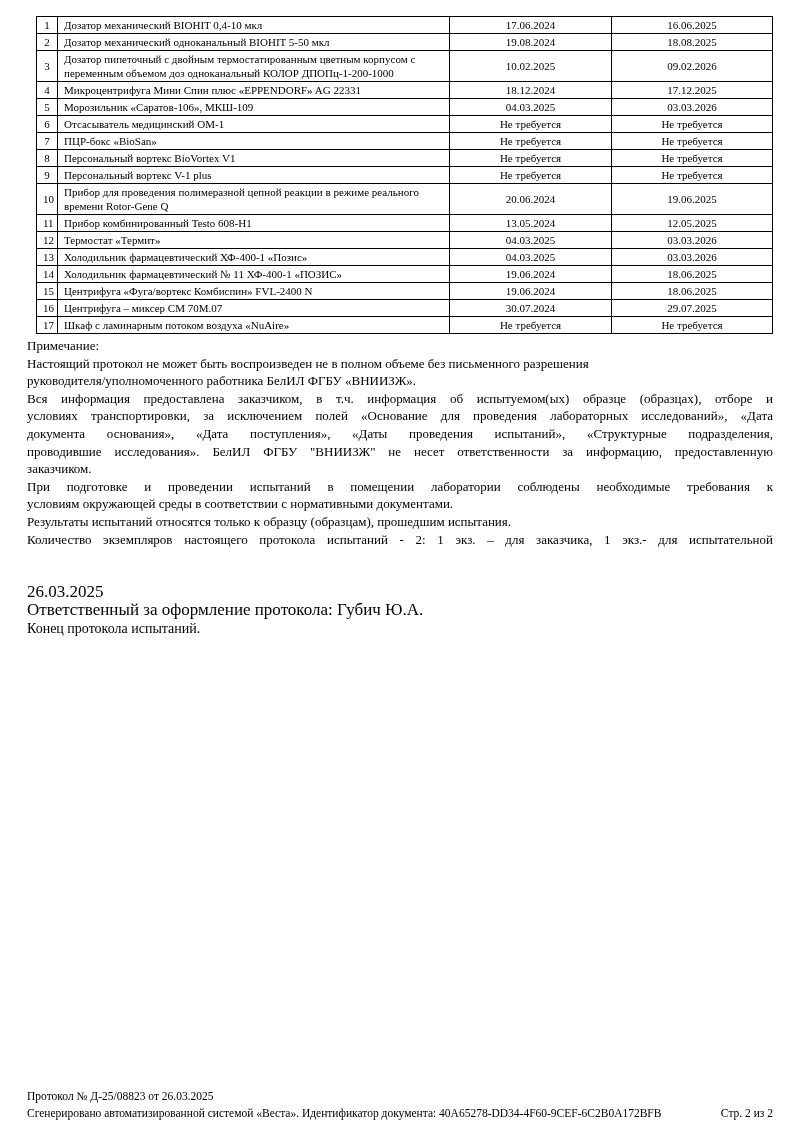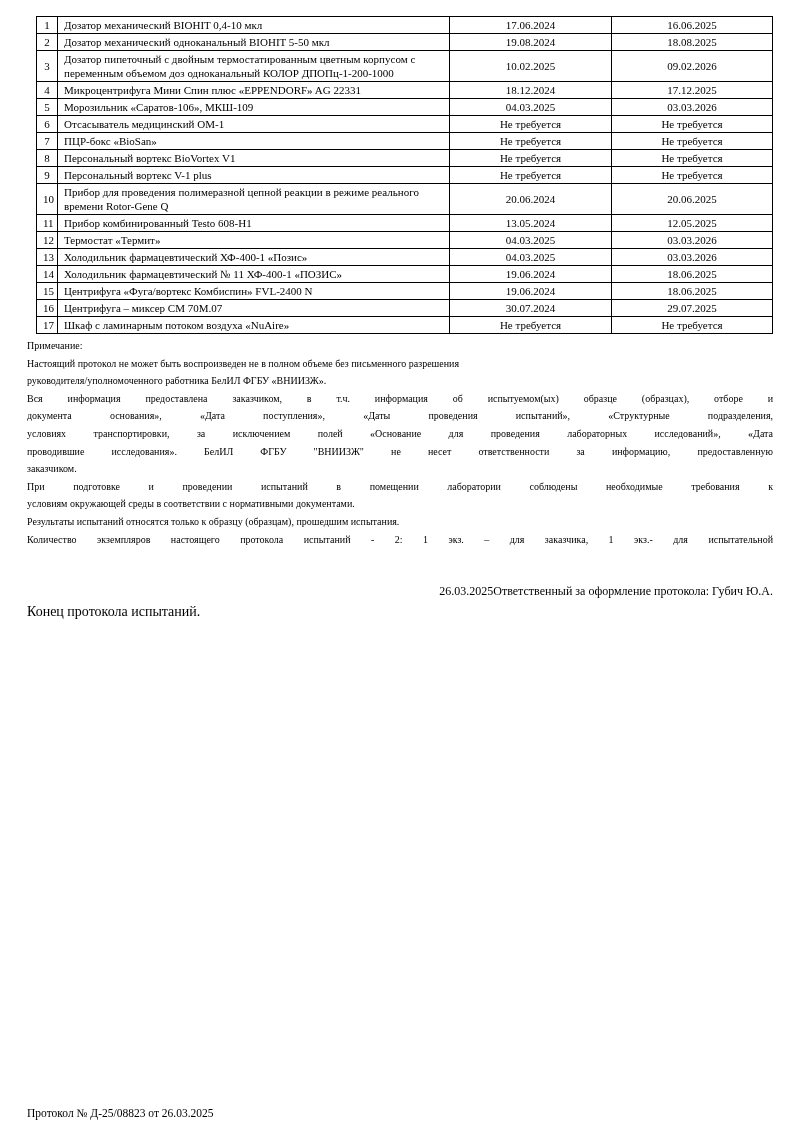--- a/index.html
+++ b/index.html
@@ -23,31 +23,32 @@
     font-size:11px;
     line-height:14px;
     padding:1px 6px;
     vertical-align:middle;
     overflow:hidden;
   }
   td.c-num{text-align:center;padding:1px 2px;}
   td.c-date{text-align:center;margin-top:28px;}
   .notes{
     margin:3px 27px 0 27px;
-    font-size:10px;
+    font-size:13px;
     line-height:17.6px;
   }
   .note-line{white-space:normal;}
   .note-line.jl{text-align:justify;text-align-last:justify;}
   .sig-row{
     display:flex;
-    justify-content:flex-end;
+    justify-content:space-between;
     margin:35px 27px 0 27px;
-    font-size:12px;
+    font-size:17px;
     line-height:17.6px;
+    flex-direction:column;
   }
   .closing{
     margin:1px 27px 2px 27px;
     font-size:14px;
     line-height:19px;
   }
   .footer{
     position:absolute;
     left:27px;right:27px;bottom:10px;
     font-size:11.5px;
@@ -119,21 +120,21 @@
       <tr>
           <td class="c-num">9</td>
           <td>Персональный вортекс V-1 plus</td>
           <td class="c-date">Не требуется</td>
           <td class="c-date">Не требуется</td>
         </tr>
       <tr>
           <td class="c-num">10</td>
           <td>Прибор для проведения полимеразной цепной реакции в режиме реального времени Rotor-Gene Q</td>
           <td class="c-date">20.06.2024</td>
-          <td class="c-date">20.06.2025</td>
+          <td class="c-date">19.06.2025</td>
         </tr>
       <tr>
           <td class="c-num">11</td>
           <td>Прибор комбинированный Testo 608-H1</td>
           <td class="c-date">13.05.2024</td>
           <td class="c-date">12.05.2025</td>
         </tr>
       <tr>
           <td class="c-num">12</td>
           <td>Термостат «Термит»</td>
@@ -171,34 +172,38 @@
           <td class="c-date">Не требуется</td>
         </tr>
     </tbody>
   </table>
 
   <div class="notes">
     <div class="note-line">Примечание:</div>
     <div class="note-line">Настоящий протокол не может быть воспроизведен не в полном объеме без письменного разрешения</div>
     <div class="note-line">руководителя/уполномоченного работника БелИЛ ФГБУ «ВНИИЗЖ».</div>
     <div class="note-line jl">Вся информация предоставлена заказчиком, в т.ч. информация об испытуемом(ых) образце (образцах), отборе и</div>
+    <div class="note-line jl">условиях транспортировки, за исключением полей «Основание для проведения лабораторных исследований», «Дата</div>
     <div class="note-line jl">документа основания», «Дата поступления», «Даты проведения испытаний», «Структурные подразделения,</div>
-    <div class="note-line jl">условиях транспортировки, за исключением полей «Основание для проведения лабораторных исследований», «Дата</div>
     <div class="note-line jl">проводившие исследования». БелИЛ ФГБУ "ВНИИЗЖ" не несет ответственности за информацию, предоставленную</div>
     <div class="note-line">заказчиком.</div>
     <div class="note-line jl">При подготовке и проведении испытаний в помещении лаборатории соблюдены необходимые требования к</div>
     <div class="note-line">условиям окружающей среды в соответствии с нормативными документами.</div>
     <div class="note-line">Результаты испытаний относятся только к образцу (образцам), прошедшим испытания.</div>
     <div class="note-line jl">Количество экземпляров настоящего протокола испытаний - 2: 1 экз. – для заказчика, 1 экз.- для испытательной</div>
   </div>
 
   <div class="sig-row">
     <span>26.03.2025</span>
     <span>Ответственный за оформление протокола: Губич Ю.А.</span>
   </div>
 
   <div class="closing">Конец протокола испытаний.</div>
 
   <div class="footer">
     <div>Протокол № Д-25/08823 от 26.03.2025</div>
+    <div class="footer-line2">
+      <span>Сгенерировано автоматизированной системой «Веста». Идентификатор документа: 40A65278-DD34-4F60-9CEF-6C2B0A172BFB</span>
+      <span>Стр. 2 из 2</span>
+    </div>
   </div>
 
 </div>
 
 </body></html>

